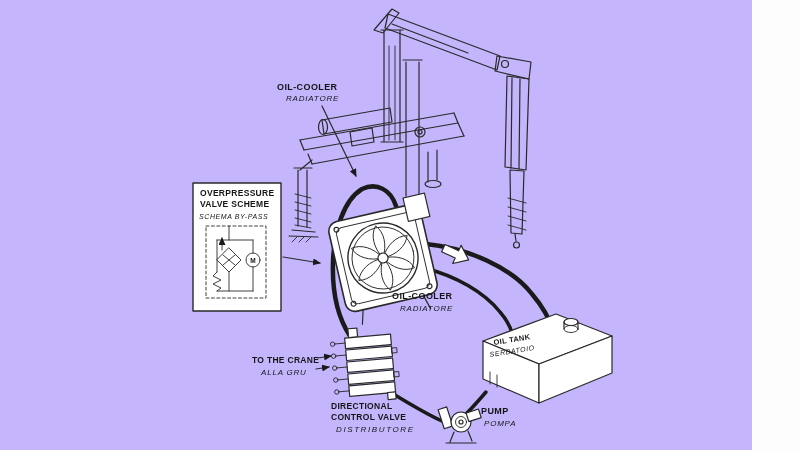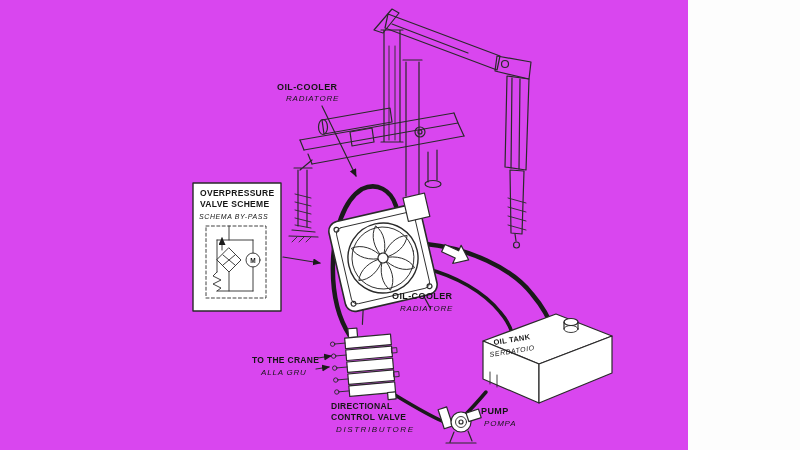--- a/index.html
+++ b/index.html
@@ -1,16 +1,16 @@
 <!DOCTYPE html>
 <html><head>
 <meta charset="utf-8">
 <style>
   html,body{margin:0;padding:0;background:#fdfdfd;}
-  .stage{position:relative;width:688px;height:450px;background:#d946ef;overflow:hidden;}
+  .stage{position:relative;width:752px;height:450px;background:#c4b5fd;overflow:hidden;}
   svg{display:block;}
   .ink{stroke:#2a2a2a;fill:none;stroke-width:1.2;stroke-linecap:round;stroke-linejoin:round;}
   .fillw{fill:#ffffff;}
   .hose{stroke:#1a1a1a;stroke-width:4.5;fill:none;stroke-linecap:round;}
   .hose2{stroke:#1a1a1a;stroke-width:3.5;fill:none;stroke-linecap:round;}
   text{stroke:none;fill:#151515;}
   .b9{font:700 9px "Liberation Sans",sans-serif;letter-spacing:.4px;}
   .b8{font:700 8.5px "Liberation Sans",sans-serif;letter-spacing:.3px;}
   .b7{font:700 7.5px "Liberation Sans",sans-serif;letter-spacing:.3px;}
   .i8{font:italic 400 8px "Liberation Sans",sans-serif;letter-spacing:.8px;}

